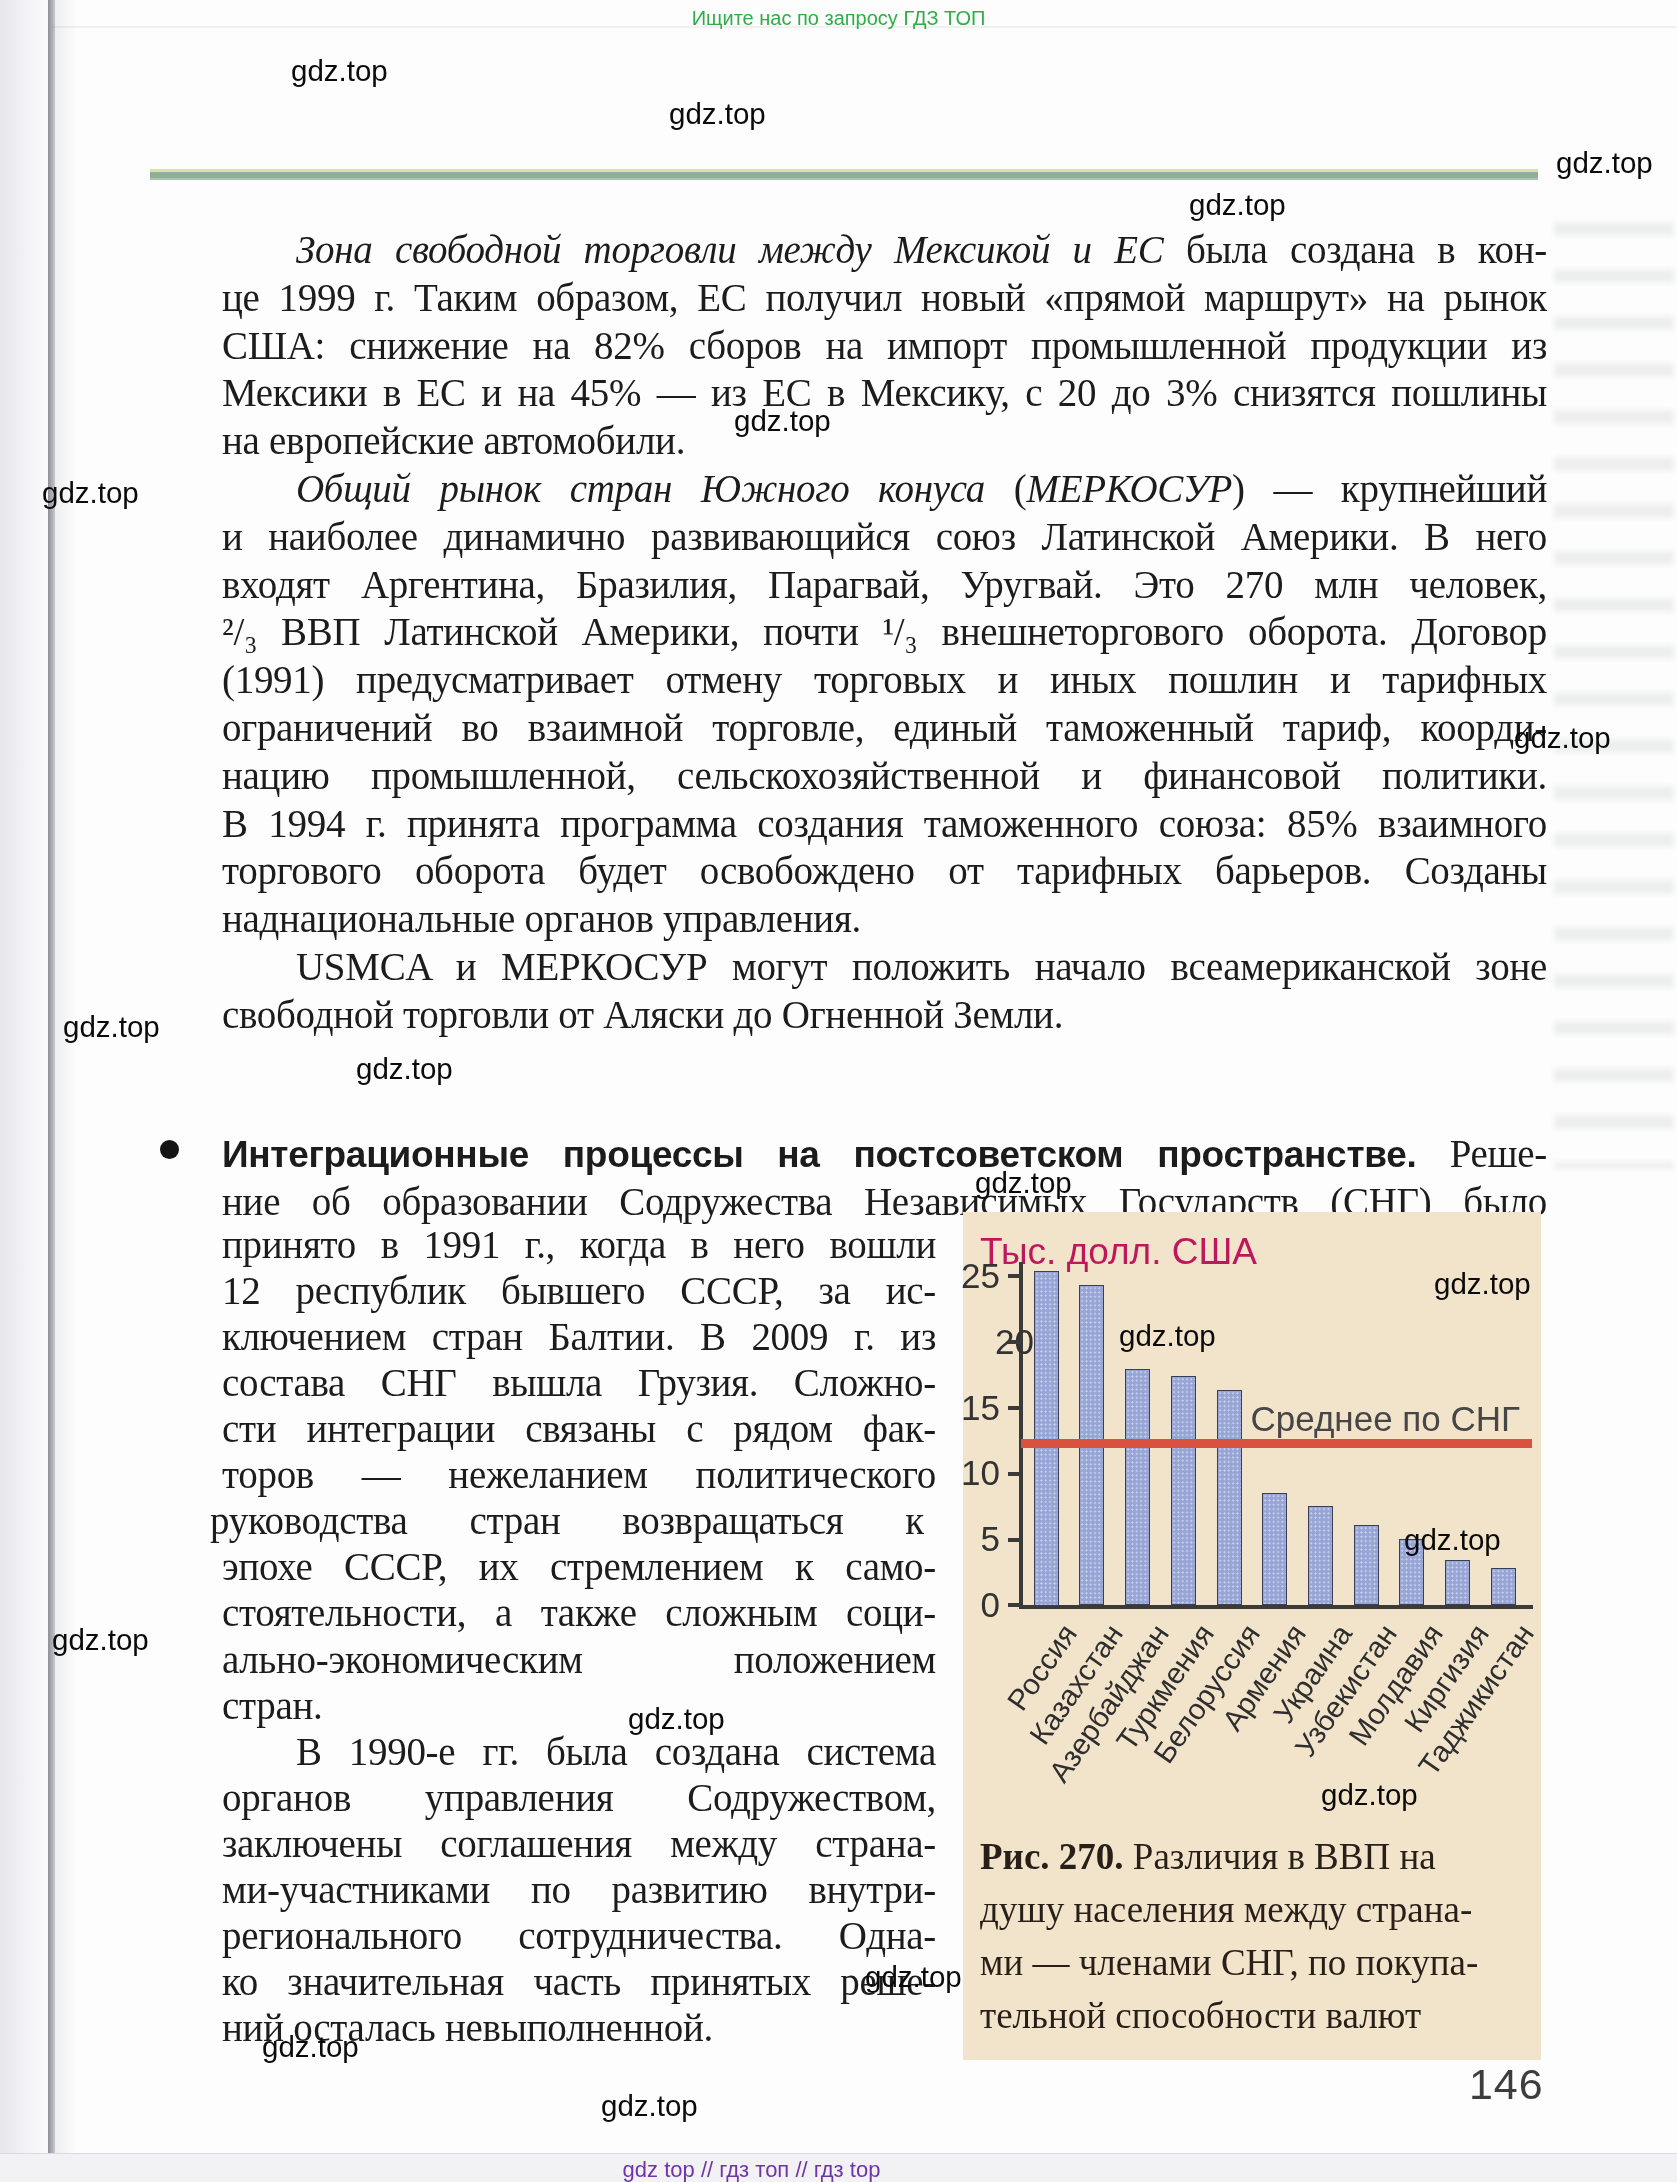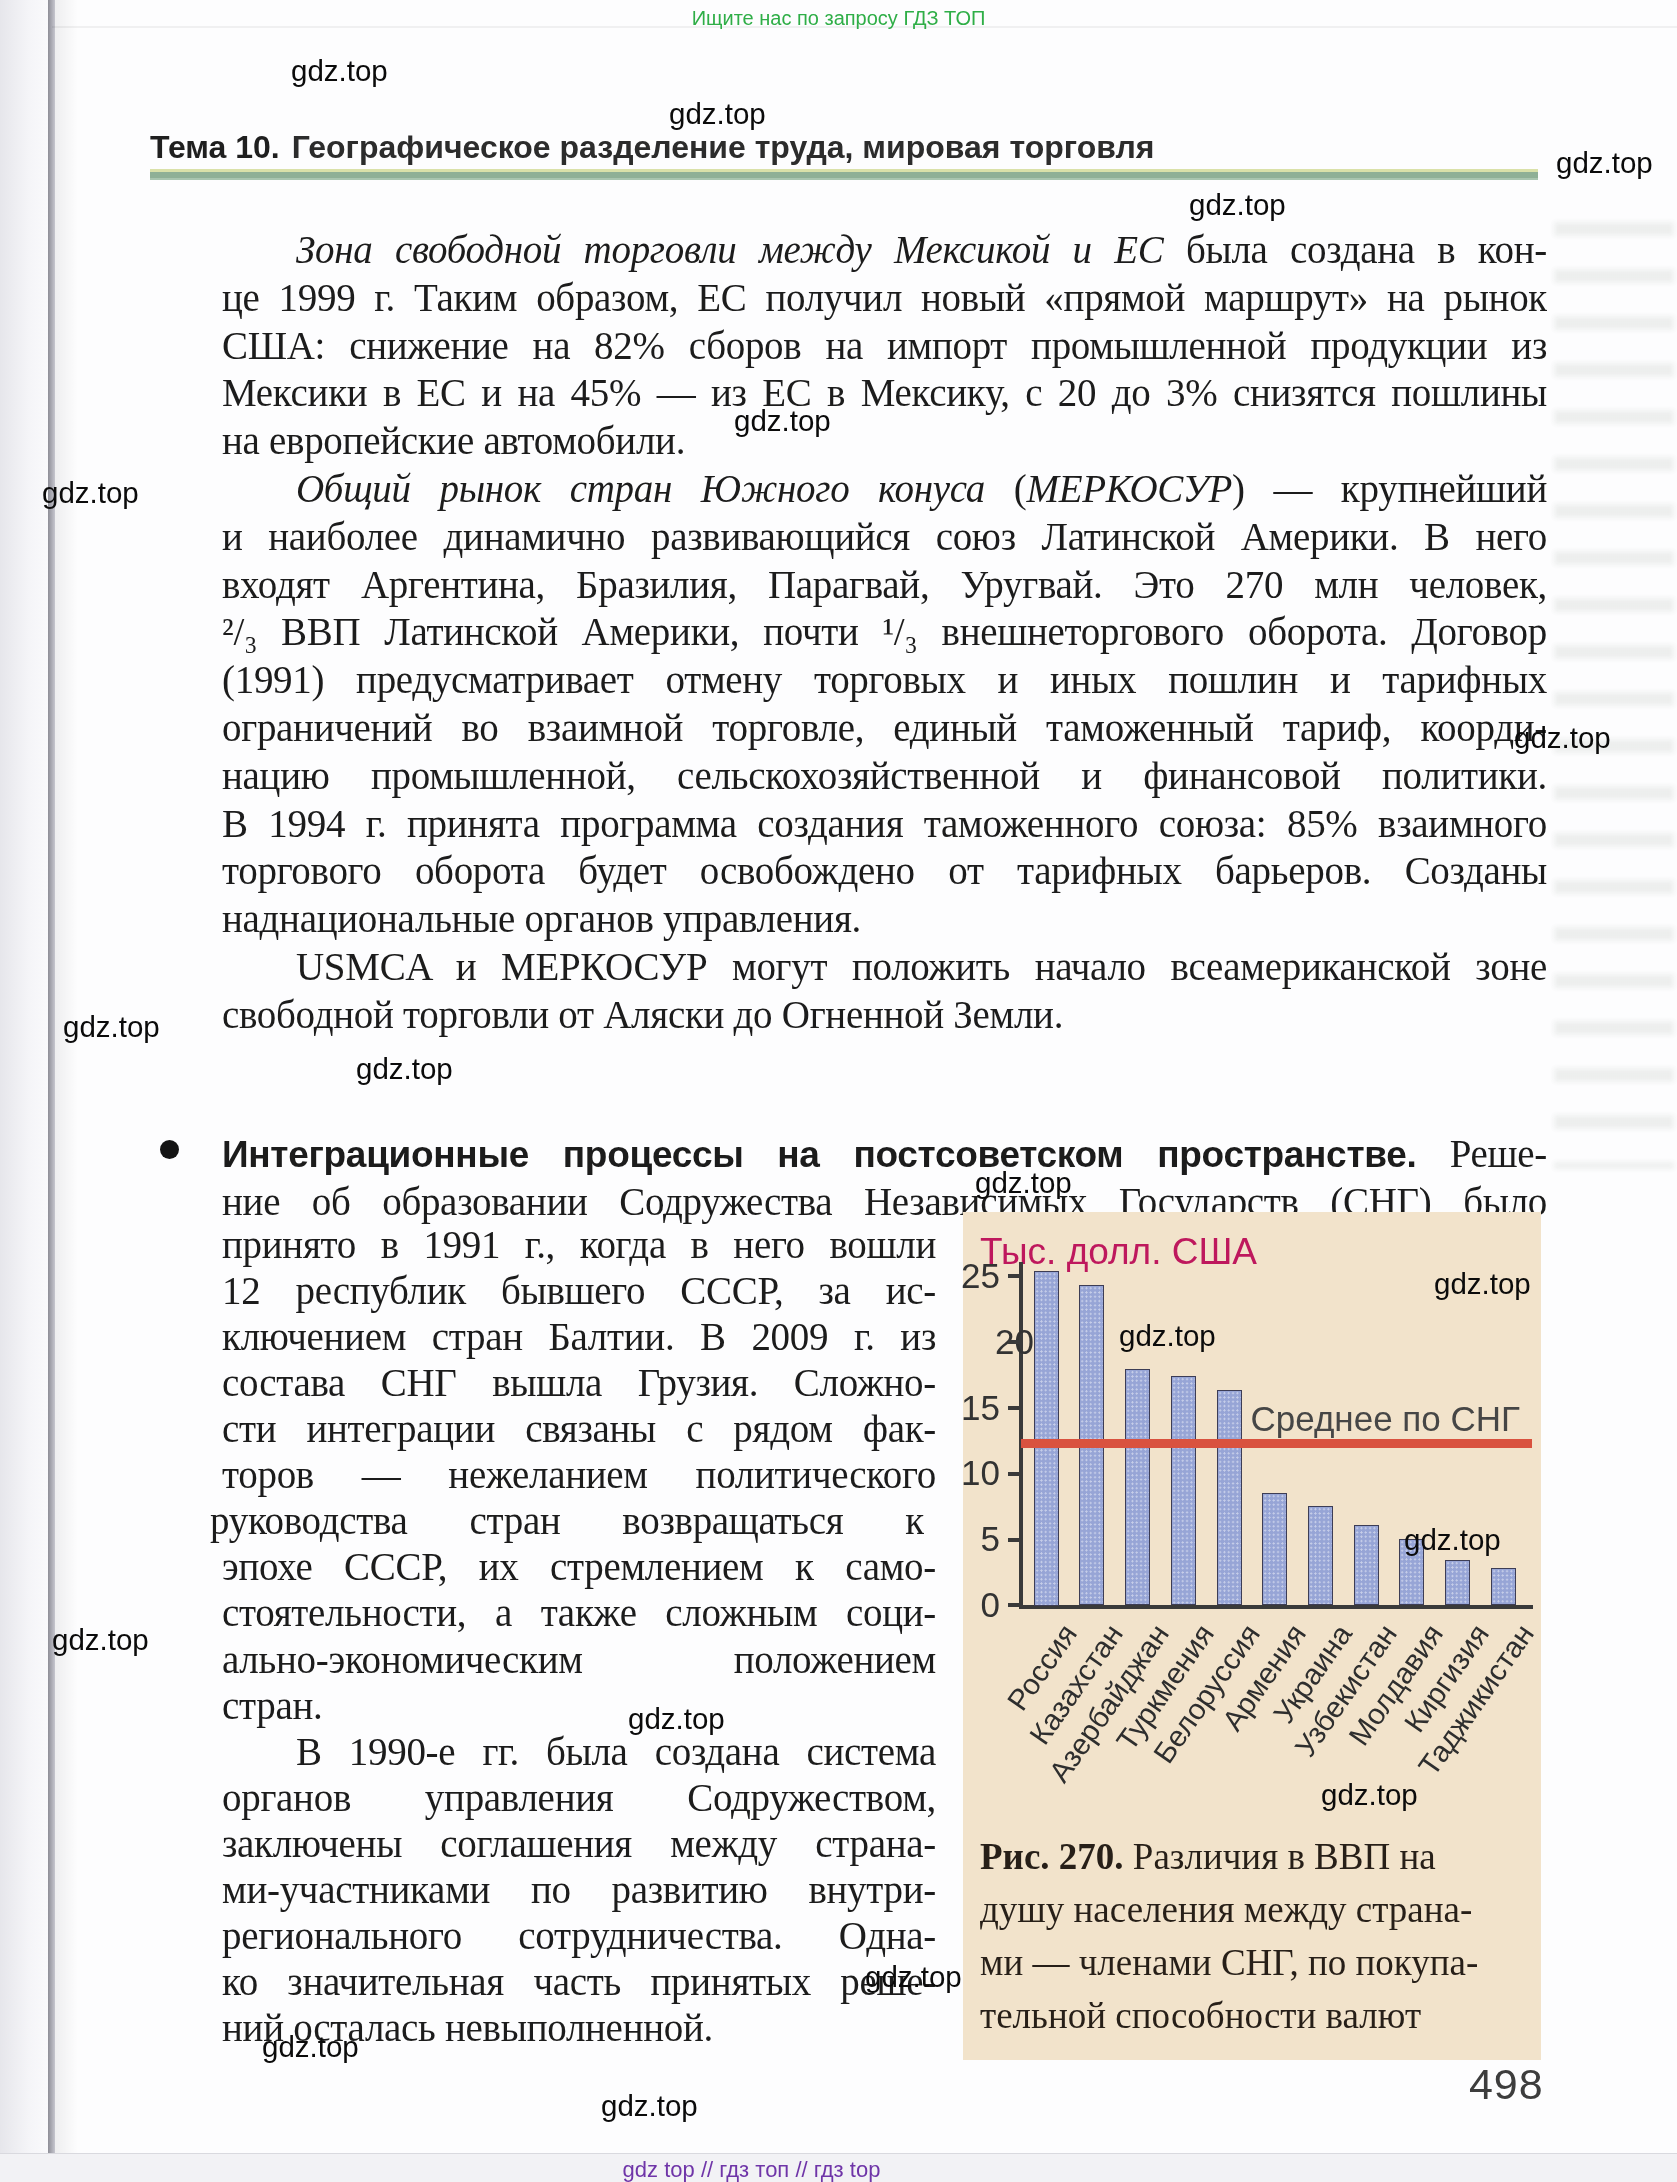--- a/index.html
+++ b/index.html
@@ -63,23 +63,20 @@
 <body>
 
 <div id="page">
   <div class="abs spine"></div>
   <div class="abs spine-line"></div>
   <div class="abs spine-soft"></div>
   <div class="abs top-edge"></div>
 
   <div class="abs top-banner" style="color: rgb(47, 174, 71);">Ищите нас по запросу ГДЗ ТОП</div>
 
-  <div class="abs header">
-    <span class="theme">Тема 10.</span><span>Географическое разделение труда, мировая торговля</span>
-  </div>
   <div class="abs green-bar"></div>
 
   <div id="text-layer">
       <div class="tl in" style="left: 222px; top: 226px; width: 1325px;"><i>Зона свободной торговли между Мексикой и ЕС</i> была создана в кон-</div>
       <div class="tl" style="left: 222px; top: 274px; width: 1325px;">це 1999 г. Таким образом, ЕС получил новый «прямой маршрут» на рынок</div>
       <div class="tl" style="left: 222px; top: 322px; width: 1325px;">США: снижение на 82% сборов на импорт промышленной продукции из</div>
       <div class="tl" style="left: 222px; top: 369px; width: 1325px;">Мексики в ЕС и на 45% — из ЕС в Мексику, с 20 до 3% снизятся пошлины</div>
       <div class="tl end" style="left: 222px; top: 417px; width: 1325px;">на европейские автомобили.</div>
       <div class="tl in" style="left: 222px; top: 465px; width: 1325px;"><i>Общий рынок стран Южного конуса</i> (<i>МЕРКОСУР</i>) — крупнейший</div>
       <div class="tl" style="left: 222px; top: 513px; width: 1325px;">и наиболее динамично развивающийся союз Латинской Америки. В него</div>
@@ -181,17 +178,17 @@
       <div class="wm" style="left: 1119px; top: 1319px;">gdz.top</div>
       <div class="wm" style="left: 1404px; top: 1523px;">gdz.top</div>
       <div class="wm" style="left: 52px; top: 1623px;">gdz.top</div>
       <div class="wm" style="left: 628px; top: 1702px;">gdz.top</div>
       <div class="wm" style="left: 1321px; top: 1778px;">gdz.top</div>
       <div class="wm" style="left: 865px; top: 1960px;">gdz.top</div>
       <div class="wm" style="left: 262px; top: 2030px;">gdz.top</div>
       <div class="wm" style="left: 601px; top: 2089px;">gdz.top</div>
     </div>
 
-  <div class="abs page-num">498</div>
+  <div class="abs page-num">146</div>
   <div class="abs bottom-band"></div>
   <div class="abs footer-links" style="color: rgb(111, 53, 168);">gdz top  //  гдз топ  //  гдз top</div>
 </div>
 
 
 </body></html>

